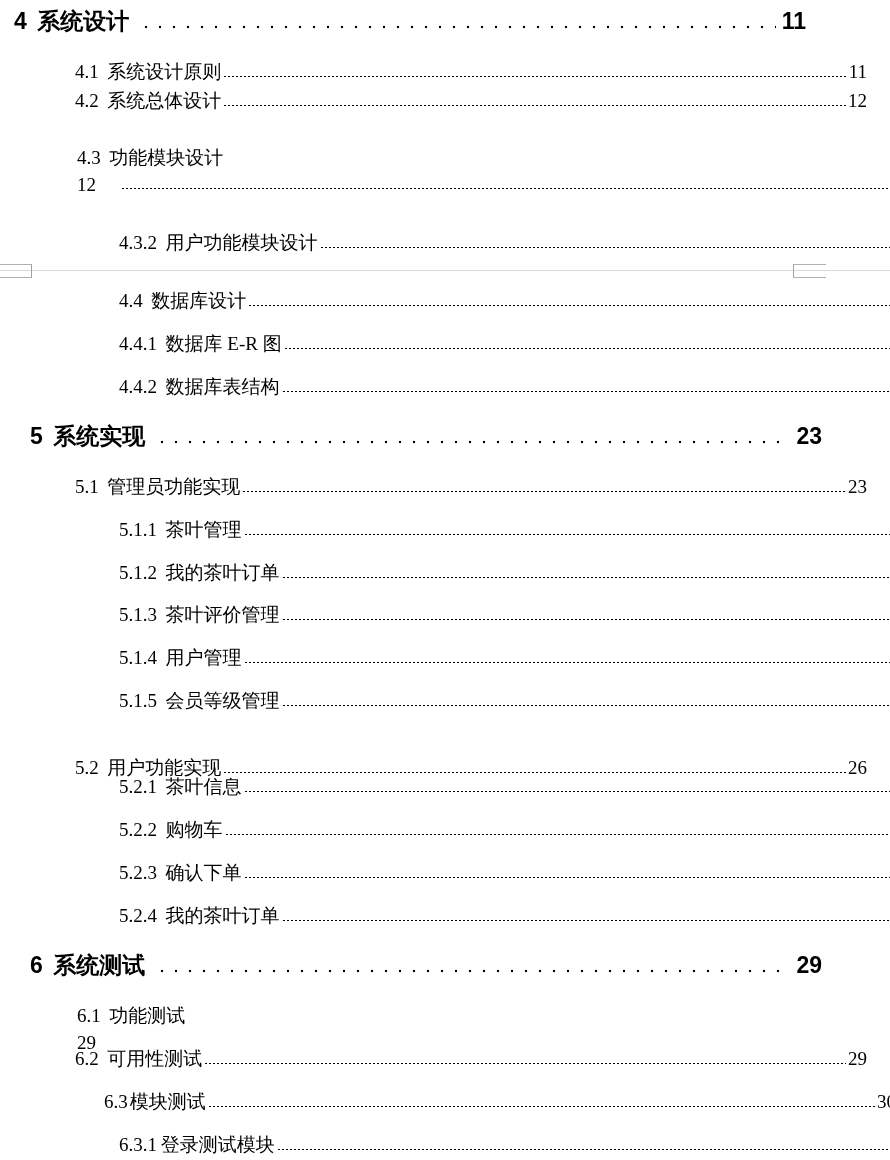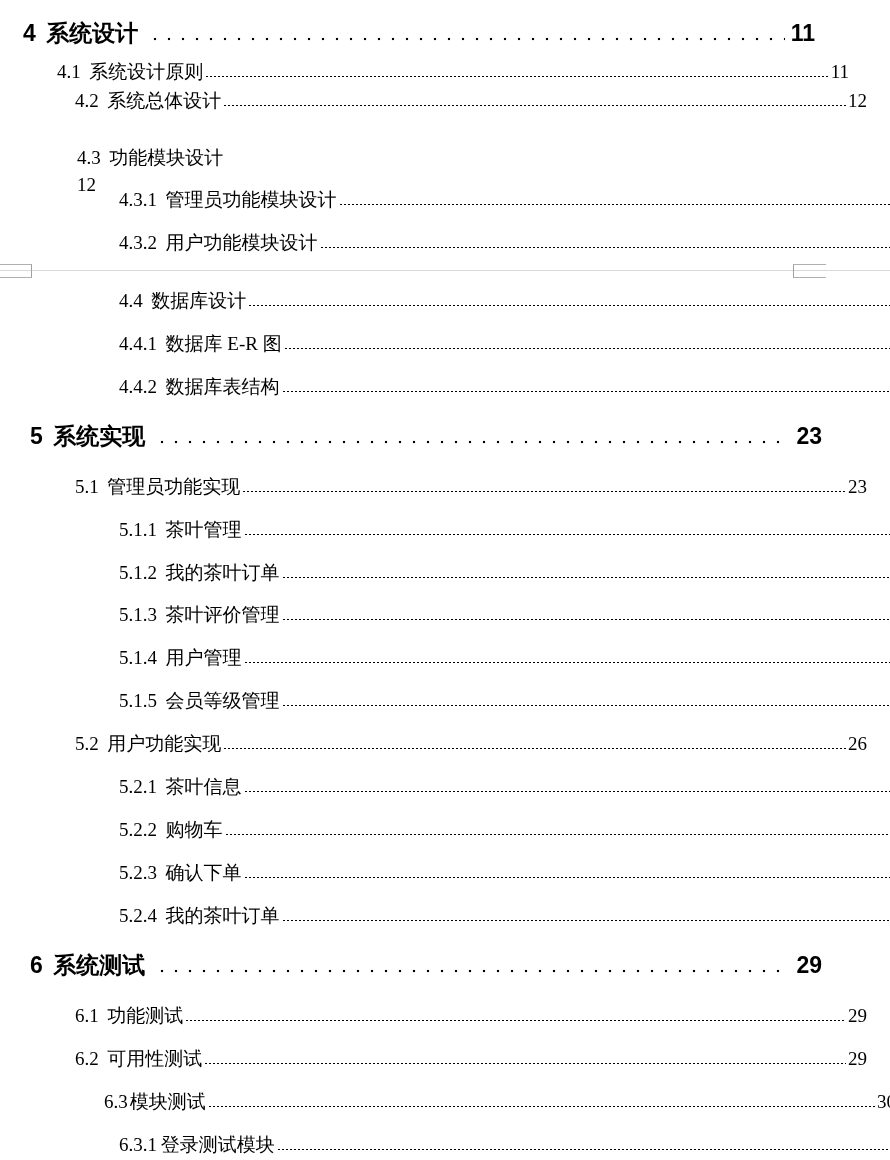--- a/index.html
+++ b/index.html
@@ -97,42 +97,41 @@
       top: 264px;
       width: 33px;
       border-left: 1px solid #a0a0a0;
     }
   </style>
 </head>
 <body>
 
 <div id="toc">
 
-  <div class="toc-row lvl1" style="top:18px;padding-left:23px;">
+  <div class="toc-row lvl1" style="top:6px;padding-left:14px;">
     <span class="label"><span class="num">4</span><span>系统设计</span></span>
     <span class="leader"></span>
     <span class="page">11</span>
   </div>
-  <div class="toc-row lvl2" style="top:59px;padding-left:57px;">
+  <div class="toc-row lvl2" style="top:59px;padding-left:75px;">
     <span class="label"><span class="num">4.1</span><span>系统设计原则</span></span>
     <span class="leader"></span>
     <span class="page">11</span>
   </div>
   <div class="toc-row lvl2" style="top:88px;padding-left:75px;">
     <span class="label"><span class="num">4.2</span><span>系统总体设计</span></span>
     <span class="leader"></span>
     <span class="page">12</span>
   </div>
   <div class="toc-row lvl2" style="top:145px;padding-left:75px;flex-direction:column;">
     <span class="label"><span class="num">4.3</span><span>功能模块设计</span></span>
     <span class="leader"></span>
     <span class="page">12</span>
   </div>
   <div class="toc-row lvl3" style="top:187px;padding-left:119px;">
-    <span class="label"><span class="num">4.3.1</span><span>管理员功能模块设计</span></span>
     <span class="leader"></span>
 
   </div>
   <div class="toc-row lvl3" style="top:230px;padding-left:119px;">
     <span class="label"><span class="num">4.3.2</span><span>用户功能模块设计</span></span>
     <span class="leader"></span>
 
   </div>
 
   <div class="page-break"></div>
@@ -183,21 +182,21 @@
   <div class="toc-row lvl3" style="top:645px;padding-left:119px;">
     <span class="label"><span class="num">5.1.4</span><span>用户管理</span></span>
     <span class="leader"></span>
 
   </div>
   <div class="toc-row lvl3" style="top:688px;padding-left:119px;">
     <span class="label"><span class="num">5.1.5</span><span>会员等级管理</span></span>
     <span class="leader"></span>
 
   </div>
-  <div class="toc-row lvl2" style="top:731px;padding-left:75px;">
+  <div class="toc-row lvl2" style="top:755px;padding-left:75px;">
     <span class="label"><span class="num">5.2</span><span>用户功能实现</span></span>
     <span class="leader"></span>
     <span class="page">26</span>
   </div>
   <div class="toc-row lvl3" style="top:774px;padding-left:119px;">
     <span class="label"><span class="num">5.2.1</span><span>茶叶信息</span></span>
     <span class="leader"></span>
 
   </div>
   <div class="toc-row lvl3" style="top:817px;padding-left:119px;">
@@ -214,21 +213,21 @@
     <span class="label"><span class="num">5.2.4</span><span>我的茶叶订单</span></span>
     <span class="leader"></span>
 
   </div>
 
   <div class="toc-row lvl1" style="top:950px;padding-left:30px;">
     <span class="label"><span class="num">6</span><span>系统测试</span></span>
     <span class="leader"></span>
     <span class="page">29</span>
   </div>
-  <div class="toc-row lvl2" style="top:1003px;padding-left:75px;">
+  <div class="toc-row lvl2" style="top:1003px;padding-left:75px;flex-direction:column;">
     <span class="label"><span class="num">6.1</span><span>功能测试</span></span>
     <span class="leader"></span>
     <span class="page">29</span>
   </div>
   <div class="toc-row lvl2" style="top:1046px;padding-left:75px;">
     <span class="label"><span class="num">6.2</span><span>可用性测试</span></span>
     <span class="leader"></span>
     <span class="page">29</span>
   </div>
   <div class="toc-row lvl2" style="top:1089px;padding-left:104px;">

